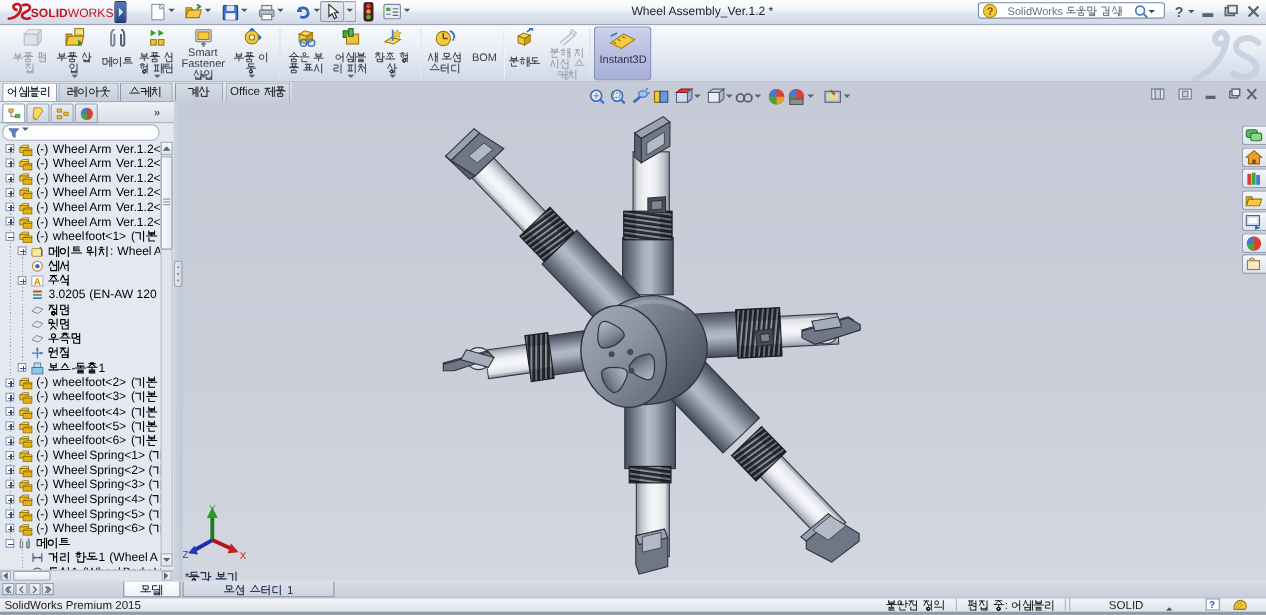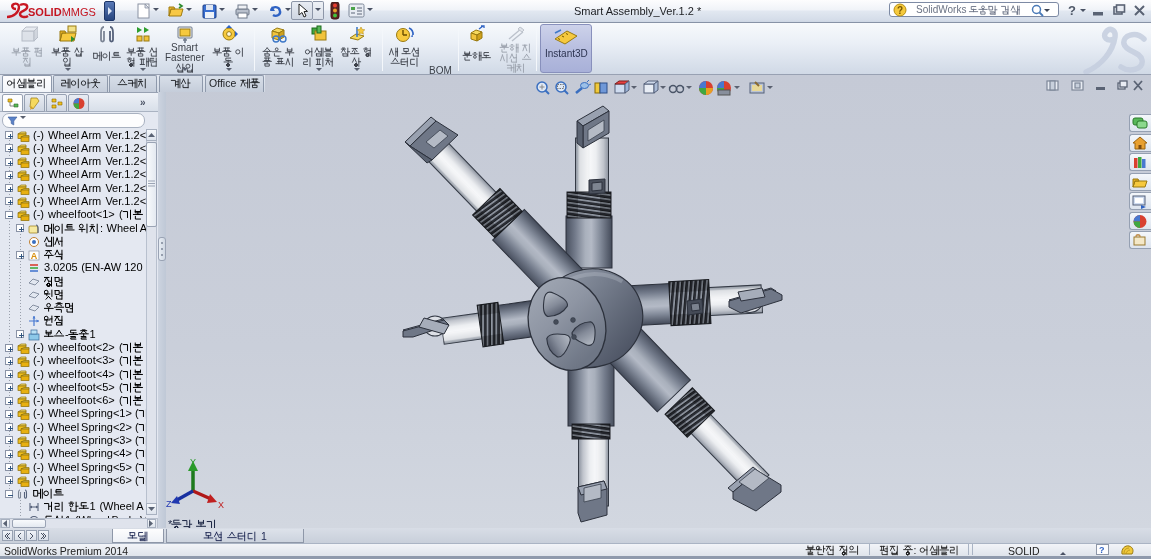--- a/index.html
+++ b/index.html
@@ -2,21 +2,21 @@
 <html><head><meta charset="utf-8"><style>
 *{margin:0;padding:0;box-sizing:border-box}
 html,body{width:1151px;height:559px;overflow:hidden;font-family:"Liberation Sans",sans-serif}
 .abs{position:absolute}
 </style></head><body>
 <div class="abs" style="left:0;top:0;width:1151px;height:22px;background:linear-gradient(#fdfdfe,#f0f3f8 45%,#e2e8f1 50%,#d5dde9 90%,#cdd6e4)">
     <svg class="abs" style="left:4px;top:2px" width="26" height="18" viewBox="0 0 26 18">
       <path d="M3 15 C 10 15 15 10 15 5 C 15 2 12 1 10 2 C 7 3 8 7 12 7" fill="none" stroke="#c81722" stroke-width="2.4"></path>
       <path d="M16 3 C 21 1 24 3 23 6 C 22 9 16 9 16 12 C 16 15 21 16 24 14" fill="none" stroke="#c81722" stroke-width="2.4"></path>
     </svg>
-    <div class="abs" style="left:28px;top:5.5px;font-size:11px;font-weight:bold;color:#c41420">SOLID<span style="font-weight:normal">MMGS</span></div>
+    <div class="abs" style="left:28px;top:5.5px;font-size:11px;font-weight:bold;color:#c41420">SOLID<span style="font-weight:normal">WORKS</span></div>
     <div class="abs" style="left:104px;top:1px;width:11px;height:20px;background:linear-gradient(#5a7ab8,#27457e);border:1px solid #1d3566;border-radius:2px"><svg width="9" height="18">
         <path d="M3 5 L7 9 L3 13 Z" fill="#dce6f5"></path>
       </svg></div>
     <svg class="abs" style="left:135px;top:3px" width="17" height="17">
       <rect x="3" y="1" width="11" height="14" fill="#fff" stroke="#8a92a2"></rect>
       <path d="M10 1 L14 5 L10 5 Z" fill="#d8dde6" stroke="#8a92a2" stroke-width=".8"></path>
     </svg>
     <div class="abs" style="left:153px;top:8px;width:0;height:0;border:3px solid transparent;border-top-color:#4a5264"></div>
     <svg class="abs" style="left:168px;top:3px" width="17" height="17">
       <path d="M1 13 L3 6 L15 6 L13 13 Z" fill="#f7c845" stroke="#a07c10"></path>
@@ -52,21 +52,21 @@
       <circle cx="5" cy="3.6" r="2" fill="#e93c2f"></circle>
       <circle cx="5" cy="8.5" r="2" fill="#e8a02c"></circle>
       <circle cx="5" cy="13.4" r="2" fill="#44c03c"></circle>
     </svg>
     <svg class="abs" style="left:348px;top:3px" width="17" height="16">
       <rect x="1" y="1" width="15" height="13" rx="1.5" fill="#e8ecf3" stroke="#7d8798"></rect>
       <rect x="3" y="4" width="4" height="3" fill="#4aa34a"></rect>
       <path d="M9 5 h5 M9 8 h5 M3 10 h4 M9 11 h5" stroke="#5d6778" stroke-width="1"></path>
     </svg>
     <div class="abs" style="left:367px;top:8px;width:0;height:0;border:3px solid transparent;border-top-color:#4a5264"></div>
-    <div class="abs" style="left:574px;top:5px;font-size:11px;color:#1c1e22">Smart Assembly_Ver.1.2 *</div>
+    <div class="abs" style="left:574px;top:5px;font-size:11px;color:#1c1e22">Wheel Assembly_Ver.1.2 *</div>
     <div class="abs" style="left:889px;top:2px;width:170px;height:15px;background:#fff;border:1px solid #7d8aa4;border-radius:3px"></div>
     <svg class="abs" style="left:893px;top:3px" width="14" height="14">
       <circle cx="7" cy="7" r="6" fill="#f5c93c" stroke="#b88f12"></circle>
       <text x="7" y="10.5" text-anchor="middle" font-size="10" font-weight="bold" fill="#7a5800" font-family="Liberation Sans">?</text>
     </svg>
     <div style="position:absolute;left:916px;top:5px;line-height:0"><svg width="104" height="12" style="overflow:visible">
         <text x="0.0" y="8.2" font-family="Liberation Sans" font-size="10" font-weight="normal" fill="#6a7284">SolidWorks</text>
         <path d="M59.73 1.52 L55.26 1.52 L55.26 4.48 L60.01 4.48 M53.47 6.63 L61.60 6.63 M57.50 6.63 L57.50 4.20" fill="none" stroke="#6a7284" stroke-width="0.90" stroke-linecap="square"></path>
         <path d="M62.97 4.40 L71.10 4.40 M67.00 4.40 L67.00 6.14 M64.74 6.89 L69.08 6.89 L69.08 9.14 L64.74 9.14 L64.74 6.89" fill="none" stroke="#6a7284" stroke-width="0.90" stroke-linecap="square"></path>
         <circle cx="67.00" cy="2.30" r="1.38" fill="none" stroke="#6a7284" stroke-width="0.90"></circle>
@@ -269,21 +269,21 @@
         <path d="M2.45 2.00 L0.54 7.70 M2.45 2.00 L4.36 7.70 M6.82 1.15 L6.82 9.25 M6.82 4.76 L8.57 4.76 M8.48 1.15 L8.48 9.25" fill="none" stroke="#3c4149" stroke-width="0.90" stroke-linecap="square"></path>
         <path d="M14.86 1.52 L19.33 1.52 L19.33 4.48 L14.86 4.48 L14.86 1.52 M13.07 6.63 L21.20 6.63 M17.10 6.63 L17.10 4.20" fill="none" stroke="#3c4149" stroke-width="0.90" stroke-linecap="square"></path>
         <path d="M24.85 1.20 L22.94 5.16 M24.85 1.20 L26.76 5.16 M29.22 1.15 L29.22 9.25 M27.29 3.62 L29.22 3.62 M27.29 6.08 L29.22 6.08 M24.34 6.75 L24.34 9.14 L28.95 9.14" fill="none" stroke="#3c4149" stroke-width="0.90" stroke-linecap="square"></path>
       </svg></div>
     <div style="position:absolute;left:390.8px;top:34px;line-height:0"><svg width="28" height="12" style="overflow:visible">
         <path d="M4.20 1.34 L1.85 4.66 M4.20 1.34 L6.54 4.66 M0.17 6.31 L8.30 6.31" fill="none" stroke="#3c4149" stroke-width="0.90" stroke-linecap="square"></path>
         <path d="M13.77 2.19 L10.13 2.19 L10.13 7.51 L13.99 7.51 M10.13 4.85 L13.77 4.85 M16.32 1.15 L16.32 9.25 M14.39 4.76 L16.32 4.76" fill="none" stroke="#3c4149" stroke-width="0.90" stroke-linecap="square"></path>
         <path d="M23.27 2.31 L19.63 2.31 L19.63 7.38 L23.49 7.38 M25.99 1.15 L25.99 9.25" fill="none" stroke="#3c4149" stroke-width="0.90" stroke-linecap="square"></path>
       </svg></div>
     <svg class="abs" style="left:430px;top:2px" width="20" height="18" viewBox="0 0 20 18"></svg>
-    <div style="position:absolute;left:428.9px;top:43px;line-height:0"><svg width="22" height="12" style="overflow:visible">
+    <div style="position:absolute;left:428.9px;top:24px;line-height:0"><svg width="22" height="12" style="overflow:visible">
         <text x="0.0" y="8.2" font-family="Liberation Sans" font-size="10" font-weight="normal" fill="#3c4149">BOM</text>
       </svg></div>
     <svg class="abs" style="left:467px;top:2px" width="20" height="18" viewBox="0 0 20 18">
       <path d="M4 8 L9 5 L15 7 L10 10 Z" fill="#f6d95e" stroke="#9a7a10"></path>
       <path d="M4 8 L10 10 L10 16 L4 14 Z" fill="#f1c33c" stroke="#9a7a10"></path>
       <path d="M10 10 L15 7 L15 13 L10 16 Z" fill="#cfa11c" stroke="#9a7a10"></path>
       <path d="M12 4 L16 1 M14 1 h3 v2" stroke="#2f63c4" stroke-width="1.3" fill="none"></path>
     </svg>
     <div style="position:absolute;left:462.8px;top:28px;line-height:0"><svg width="28" height="12" style="overflow:visible">
         <path d="M1.82 0.95 L1.82 3.49 L6.57 3.49 L6.57 0.95 M1.82 2.30 L6.57 2.30 M0.17 4.40 L8.30 4.40 M4.20 4.40 L4.20 6.14 M1.94 6.75 L1.94 9.14 L6.55 9.14" fill="none" stroke="#3c4149" stroke-width="0.90" stroke-linecap="square"></path>
@@ -1181,21 +1181,21 @@
 <div class="abs" style="left:166px;top:529px;width:138px;height:14px;background:linear-gradient(#dde2ea,#ccd3de);border:1px solid #8e97a8;border-top:none"></div>
 <div style="position:absolute;left:204px;top:531px;line-height:0"><svg width="63" height="13" style="overflow:visible">
       <path d="M2.06 1.60 L6.75 1.60 L6.75 4.70 L2.06 4.70 L2.06 1.60 M0.18 6.96 L8.72 6.96 M4.40 6.96 L4.40 4.41" fill="none" stroke="#1b2550" stroke-width="0.90" stroke-linecap="square"></path>
       <path d="M12.54 1.26 L10.54 5.41 M12.54 1.26 L14.55 5.41 M17.13 1.21 L17.13 9.71 M15.11 3.80 L17.13 3.80 M15.11 6.38 L17.13 6.38 M12.01 7.09 L12.01 9.60 L16.85 9.60" fill="none" stroke="#1b2550" stroke-width="0.90" stroke-linecap="square"></path>
       <path d="M27.92 1.40 L25.46 4.90 M27.92 1.40 L30.39 4.90 M23.70 6.62 L32.24 6.62" fill="none" stroke="#1b2550" stroke-width="0.90" stroke-linecap="square"></path>
       <path d="M37.97 2.30 L34.16 2.30 L34.16 7.88 L38.21 7.88 M34.16 5.09 L37.97 5.09 M40.65 1.21 L40.65 9.71 M38.63 5.00 L40.65 5.00" fill="none" stroke="#1b2550" stroke-width="0.90" stroke-linecap="square"></path>
       <path d="M47.95 2.43 L44.13 2.43 L44.13 7.75 L48.19 7.75 M50.81 1.21 L50.81 9.71" fill="none" stroke="#1b2550" stroke-width="0.90" stroke-linecap="square"></path>
       <text x="57.0" y="8.6" font-family="Liberation Sans" font-size="10.5" font-weight="normal" fill="#1b2550">1</text>
     </svg></div>
 <div class="abs" style="left:0;top:543px;width:1151px;height:13px;background:linear-gradient(#f2f4f8,#dfe4eb);border-top:1px solid #aab4c4"></div>
-<div class="abs" style="left:4px;top:545px;font-size:10.5px;color:#222">SolidWorks Premium 2014</div>
+<div class="abs" style="left:4px;top:545px;font-size:10.5px;color:#222">SolidWorks Premium 2015</div>
 <div style="position:absolute;left:806.0px;top:545px;line-height:0"><svg width="53" height="13" style="overflow:visible">
       <path d="M1.91 1.00 L1.91 3.67 L6.90 3.67 L6.90 1.00 M1.91 2.41 L6.90 2.41 M0.18 4.62 L8.72 4.62 M4.40 4.62 L4.40 6.45 M2.04 7.17 L6.59 7.17 L6.59 8.42 L2.04 8.42 L2.04 9.66 L6.87 9.66" fill="none" stroke="#222" stroke-width="0.90" stroke-linecap="square"></path>
       <path d="M10.16 4.72 L15.48 4.72 M12.73 4.72 L12.73 2.91 M17.50 1.10 L17.50 7.05 M17.50 3.75 L18.97 3.75 M12.01 7.09 L12.01 9.60 L16.85 9.60" fill="none" stroke="#222" stroke-width="0.90" stroke-linecap="square"></path>
       <circle cx="12.09" cy="2.97" r="1.77" fill="none" stroke="#222" stroke-width="0.90"></circle>
       <path d="M20.37 1.39 L24.67 1.39 M22.52 1.39 L20.52 5.41 M22.52 1.39 L24.52 5.41 M27.11 1.21 L27.11 9.71 M25.09 5.00 L27.11 5.00 M21.99 7.09 L21.99 9.60 L26.82 9.60" fill="none" stroke="#222" stroke-width="0.90" stroke-linecap="square"></path>
       <path d="M33.92 1.39 L38.21 1.39 M36.06 1.39 L34.06 5.41 M36.06 1.39 L38.07 5.41 M40.65 1.21 L40.65 9.71 M38.63 5.00 L40.65 5.00" fill="none" stroke="#222" stroke-width="0.90" stroke-linecap="square"></path>
       <circle cx="37.81" cy="8.42" r="1.36" fill="none" stroke="#222" stroke-width="0.90"></circle>
       <circle cx="37.81" cy="8.42" r="1.36" fill="none" stroke="#222" stroke-width="0.90"></circle>
       <circle cx="37.81" cy="8.42" r="1.36" fill="none" stroke="#222" stroke-width="0.90"></circle>
       <circle cx="37.81" cy="8.42" r="1.36" fill="none" stroke="#222" stroke-width="0.90"></circle>

